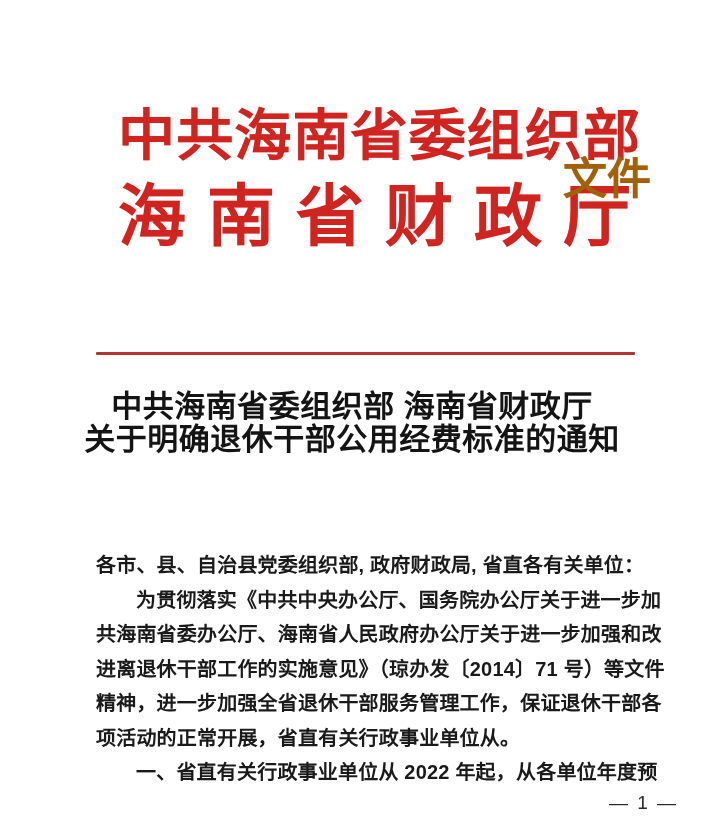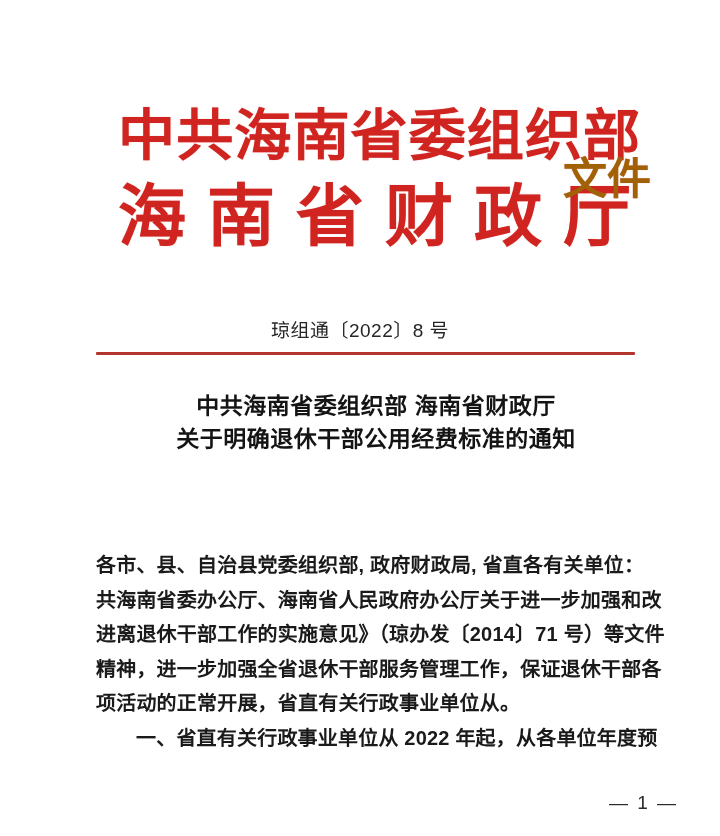--- a/index.html
+++ b/index.html
@@ -94,25 +94,25 @@
     top: 352px;
     width: 539px;
     height: 3px;
     background: #b4352f;
     border-radius: 1px;
   }
 
   
   .doc-title {
     position: absolute;
-    left: 76px;
+    left: 52px;
     top: 390px;
     width: 600px;
     text-align: center;
-    font-size: 23px;
+    font-size: 31px;
     line-height: 33px;
     font-weight: 700;
     color: #141414;
     letter-spacing: 0.5px;
   }
   .doc-title .tline {
     display: block;
     white-space: nowrap;
   }
 
@@ -155,31 +155,31 @@
 <body>
 
 <div class="page">
 
   <div class="letterhead">
     <div class="lh-line lh-line1">中共海南省委组织部</div>
     <div class="lh-line lh-line2">海南省财政厅</div>
     <div class="lh-wenjian">文件</div>
   </div>
 
-  <div class="doc-number">琼组通〔2022〕8 号</div>
 
   <div class="red-rule"></div>
 
   <div class="doc-title">
     <span class="tline">中共海南省委组织部  海南省财政厅</span>
     <span class="tline">关于明确退休干部公用经费标准的通知</span>
   </div>
 
   <div class="body-block">
     <span class="bline">各市、县、自治县党委组织部, 政府财政局, 省直各有关单位：</span>
+    <span class="bline indent">为贯彻落实《中共中央办公厅、国务院办公厅关于进一步加</span>
     <span class="bline">共海南省委办公厅、海南省人民政府办公厅关于进一步加强和改</span>
     <span class="bline">进离退休干部工作的实施意见》（琼办发〔2014〕71 号）等文件</span>
     <span class="bline">精神，进一步加强全省退休干部服务管理工作，保证退休干部各</span>
     <span class="bline">项活动的正常开展，省直有关行政事业单位从。</span>
     <span class="bline indent">一、省直有关行政事业单位从 2022 年起，从各单位年度预</span>
   </div>
 
   <div class="page-number">— 1 —</div>
 
 </div>

